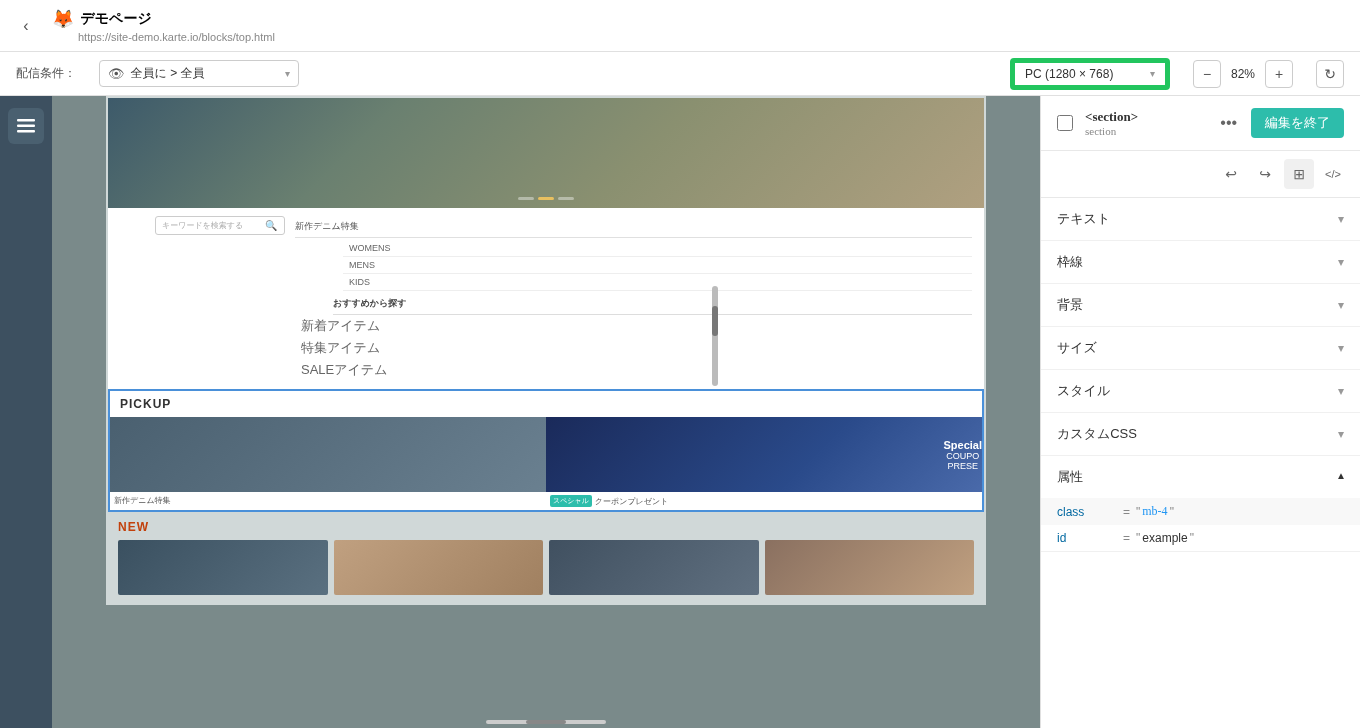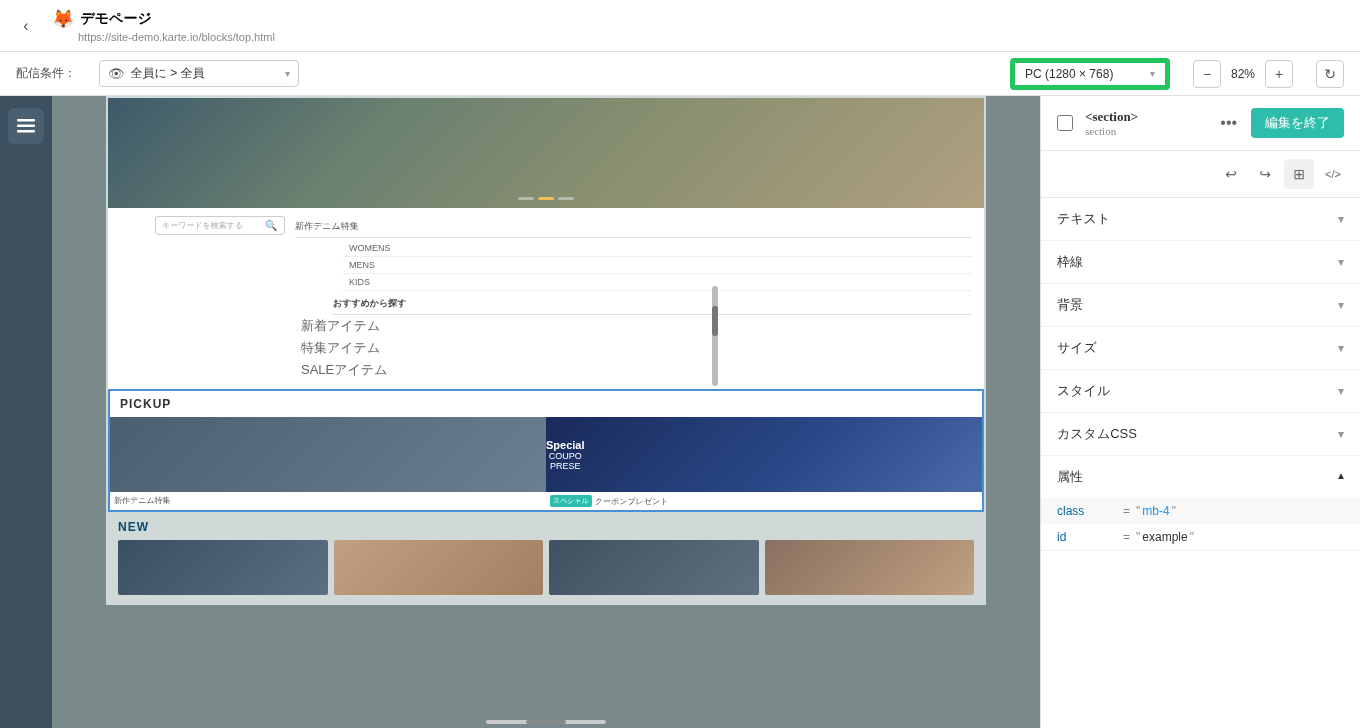--- a/index.html
+++ b/index.html
@@ -161,21 +161,21 @@
       padding: 6px 16px;
       font-size: 12px;
     }
     .attr-row:first-of-type { padding-top: 2px; }
     .attr-key { color: #0369a1; min-width: 60px; }
     .attr-eq { color: #888; margin: 0 6px; }
     .attr-val-wrapper {
       display: flex; align-items: center; gap: 2px; flex: 1;
     }
     .attr-quote { color: #888; }
-    .attr-val { color: #2196f3; font-weight: 500; }
+    .attr-val { color: #2196f3; font-weight: 500; font-family: Liberation Serif, serif; }
     .attr-val-plain { color: #333; }
 
     .canvas-ruler {
       display: flex; align-items: center; justify-content: center;
       height: 20px; color: #ccc; font-size: 11px; margin-bottom: 2px;
     }
 
     .site-preview {
       background: #d0d8d8;
       border: 2px solid transparent;
@@ -246,36 +246,36 @@
     .pickup-img-1 {
       background: linear-gradient(135deg, #8B7355 0%, #D2B48C 50%, #A0856A 100%);
       width: 100%; height: 75px;
     }
     .pickup-img-2 {
       background: linear-gradient(135deg, #4a6070 0%, #6a8090 100%);
       width: 100%; height: 75px;
     }
     .pickup-img-3 {
       background: linear-gradient(135deg, #1a2a5a 0%, #2a4a8a 60%, #4a6aaa 100%);
-      width: 100%; height: 75px; display: flex; align-items: center; justify-content: flex-start;
+      width: 100%; height: 75px; display: flex; align-items: center; justify-content: flex-end;
     }
     .coupon-text {
       color: #fff; text-align: center; font-size: 9px;
     }
     .coupon-special { font-size: 11px; font-weight: 700; }
     .pickup-caption {
       padding: 3px 4px; font-size: 8px; color: #555; display: flex; align-items: center; gap: 3px;
     }
     .special-badge {
       background: #2dbdab; color: #fff; font-size: 7px; padding: 1px 3px; border-radius: 2px;
     }
 
     
     .new-section { background: #d0d8d8; padding: 8px 10px; }
-    .new-label { font-size: 12px; font-weight: 700; color: #0c4a6e; letter-spacing: 1px; margin-bottom: 6px; }
+    .new-label { font-size: 12px; font-weight: 700; color: #c2410c; letter-spacing: 1px; margin-bottom: 6px; }
     .new-grid { display: flex; gap: 6px; }
     .new-item {
       flex: 1; height: 55px; border-radius: 2px; overflow: hidden;
     }
     .new-img-1 { background: linear-gradient(135deg, #3a5060 0%, #5a7080 100%); }
     .new-img-2 { background: linear-gradient(135deg, #c0a080 0%, #a08060 100%); }
     .new-img-3 { background: linear-gradient(135deg, #405060 0%, #607080 100%); }
     .new-img-4 { background: linear-gradient(135deg, #8a7060 0%, #c0a080 100%); }
 
     

